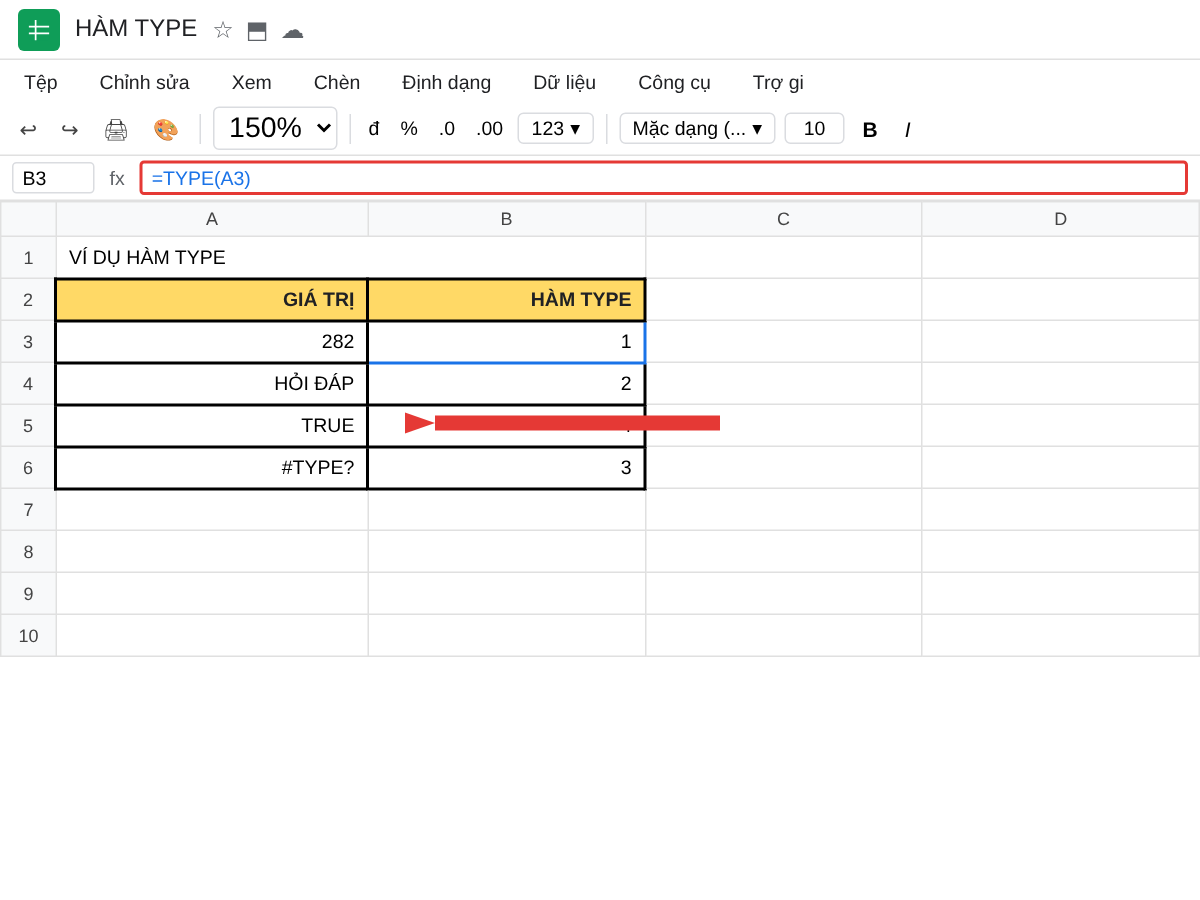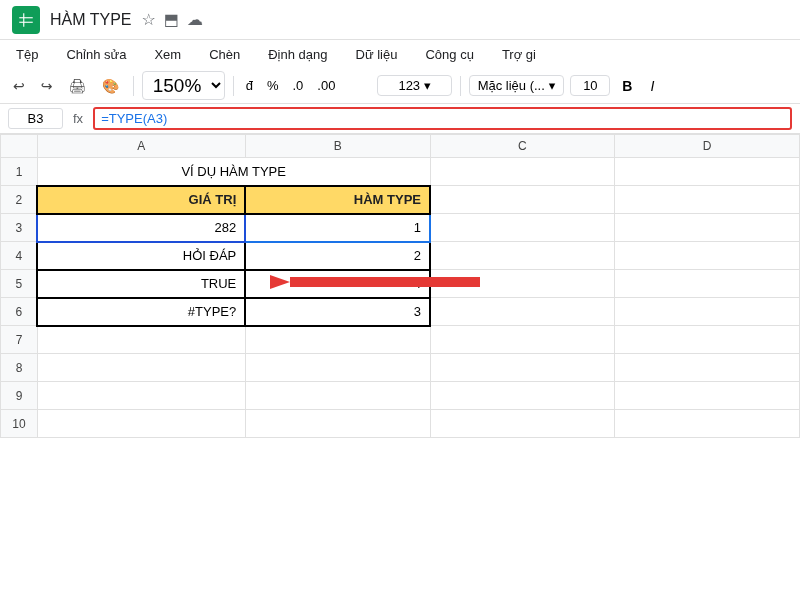--- a/index.html
+++ b/index.html
@@ -22,50 +22,50 @@
     .menu-item { padding: 3px 8px; font-size: 13px; color: #202124; cursor: pointer; border-radius: 3px; white-space: nowrap; }
 
     
     .toolbar {
       display: flex; align-items: center; padding: 4px 8px; background: #fff; border-bottom: 1px solid #e0e0e0; height: 36px; gap: 6px;
     }
     .toolbar-btn { padding: 3px 5px; cursor: pointer; border: none; background: none; color: #444; font-size: 14px; border-radius: 3px; }
     .zoom-select { border: 1px solid #dadce0; border-radius: 4px; padding: 2px 6px; font-size: 19px; background: #fff; cursor: pointer; }
     .toolbar-divider { width: 1px; height: 20px; background: #dadce0; margin: 0 2px; }
     .toolbar-percent { font-size: 13px; padding: 2px 4px; }
-    .toolbar-num-format { border: 1px solid #dadce0; border-radius: 4px; padding: 2px 20px; font-size: 13px; background: #fff; cursor: pointer; display: flex; align-items: center; gap: 4px; margin-left: 32px; }
+    .toolbar-num-format { border: 1px solid #dadce0; border-radius: 4px; padding: 2px 8px; font-size: 13px; background: #fff; cursor: pointer; display: flex; align-items: center; gap: 4px; }
     .toolbar-font { border: 1px solid #dadce0; border-radius: 4px; padding: 2px 8px; font-size: 13px; background: #fff; cursor: pointer; display: flex; align-items: center; gap: 4px; }
     .toolbar-font-size { border: 1px solid #dadce0; border-radius: 4px; padding: 2px 6px; font-size: 13px; background: #fff; width: 40px; text-align: center; }
     .toolbar-bold { font-weight: bold; font-size: 14px; padding: 2px 6px; cursor: pointer; border: none; background: none; }
     .toolbar-italic { font-style: italic; font-size: 14px; padding: 2px 6px; cursor: pointer; border: none; background: none; }
 
     
     .formula-bar {
       display: flex; align-items: center; padding: 3px 8px; border-bottom: 1px solid #e0e0e0; height: 30px; gap: 6px;
     }
-    .cell-ref { border: 1px solid #dadce0; border-radius: 3px; padding: 2px 6px; font-size: 13px; width: 55px; text-align: center; }
+    .cell-ref { border: 1px solid #dadce0; border-radius: 3px; padding: 2px 6px; font-size: 13px; width: 55px; text-align: left; }
     .formula-icon { color: #5f6368; font-size: 13px; padding: 0 4px; }
     .formula-input { flex: 1; border: 2px solid #e53935; border-radius: 3px; padding: 2px 6px; font-size: 13px; color: #1a73e8; font-weight: 500; }
     .spreadsheet { border-collapse: collapse; width: 100%; }
 
     
     .col-header { background: #f8f9fa; border: 1px solid #e0e0e0; text-align: center; font-size: 12px; color: #444; font-weight: 500; padding: 4px; height: 22px; }
     .row-header { background: #f8f9fa; border: 1px solid #e0e0e0; text-align: center; font-size: 12px; color: #444; font-weight: 500; padding: 4px; width: 32px; min-width: 32px; }
 
     
     .cell { border: 1px solid #e0e0e0; padding: 4px 8px; height: 28px; font-size: 13px; text-align: right; white-space: nowrap; }
     .cell-selected { border: 2px solid #1a73e8 !important; outline: none; }
     .cell-header-yellow { background: #ffd966; font-weight: bold; color: #202124; }
     .col-a { width: 180px; }
     .col-b { width: 160px; }
     .col-c { width: 160px; }
     .col-d { width: 160px; }
     .col-num { width: 32px; }
 
-    .merged-title { background: #fff; text-align: center; font-weight: 500; font-size: 13px; }
+    .merged-title { background: #fff; text-align: left; font-weight: 500; font-size: 13px; }
 
     
     .red-arrow { position: absolute; top: 128px; left: 270px; pointer-events: none; }
   </style>
 </head>
 <body>
 
 <div class="title-bar">
   <div class="title-icon">
     <svg viewBox="0 0 24 24" fill="white">
@@ -108,21 +108,21 @@
   <span class="toolbar-percent">đ</span>
   <span class="toolbar-percent">%</span>
   <span class="toolbar-percent">.0</span>
   <span class="toolbar-percent">.00</span>
   <div class="toolbar-num-format">
     <span>123</span>
     <span>▾</span>
   </div>
   <div class="toolbar-divider"></div>
   <div class="toolbar-font">
-    <span>Mặc liệu (...</span>
+    <span>Mặc dạng (...</span>
     <span>▾</span>
   </div>
   <input class="toolbar-font-size" type="text" value="10" style="">
   <button class="toolbar-bold">B</button>
   <button class="toolbar-italic">I</button>
 </div>
 
 <div class="formula-bar">
   <input class="cell-ref" type="text" value="B3" style="">
   <span class="formula-icon">fx</span>
@@ -162,21 +162,21 @@
     <tr>
       <td class="row-header">2</td>
       <td class="cell cell-header-yellow" style="border: 2px solid #000; font-weight: bold;">GIÁ TRỊ</td>
       <td class="cell cell-header-yellow" style="border: 2px solid #000; font-weight: bold;">HÀM TYPE</td>
       <td class="cell"></td>
       <td class="cell"></td>
     </tr>
 
     <tr>
       <td class="row-header">3</td>
-      <td class="cell" style="border: 2px solid #1d4ed8; margin-left: 27px;">282</td>
+      <td class="cell" style="border: 2px solid #000000; margin-left: 27px;">282</td>
       <td class="cell cell-selected" style="border: 2px solid #1a73e8;">1</td>
       <td class="cell"></td>
       <td class="cell"></td>
     </tr>
 
     <tr>
       <td class="row-header">4</td>
       <td class="cell" style="border: 2px solid #000; margin-left: 11px;">HỎI ĐÁP</td>
       <td class="cell" style="border: 2px solid #000;">2</td>
       <td class="cell"></td>

